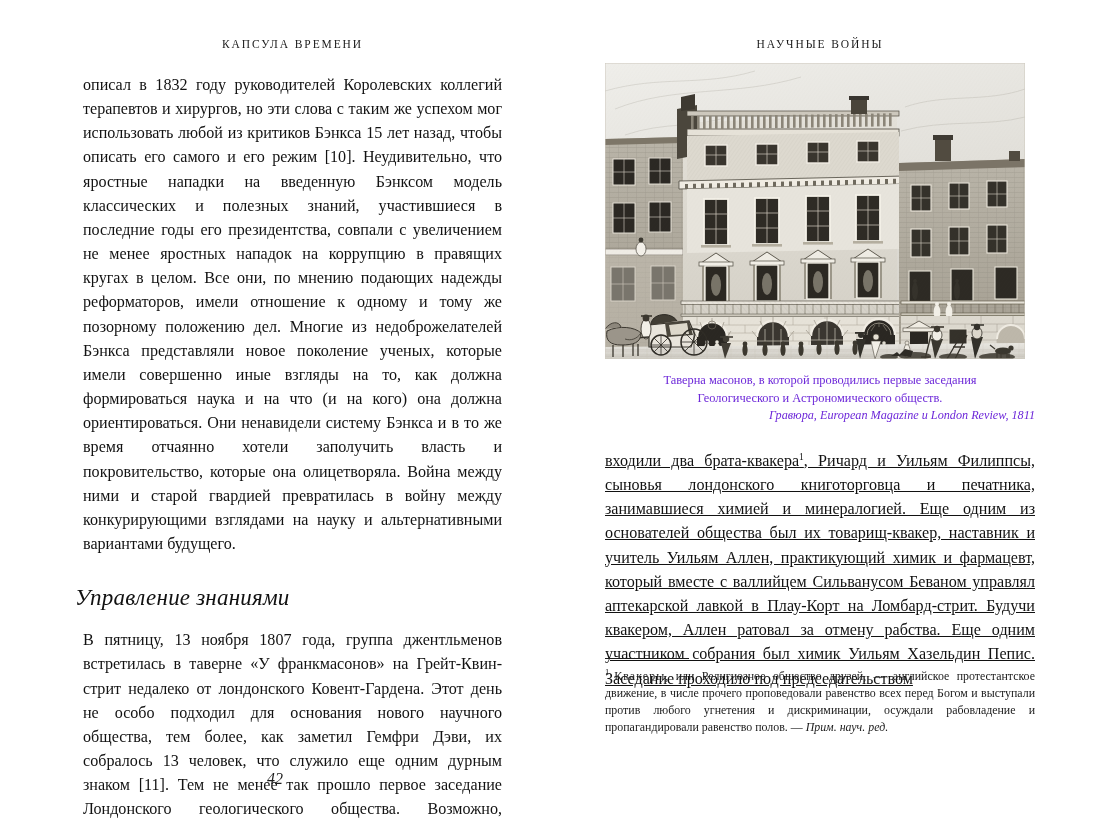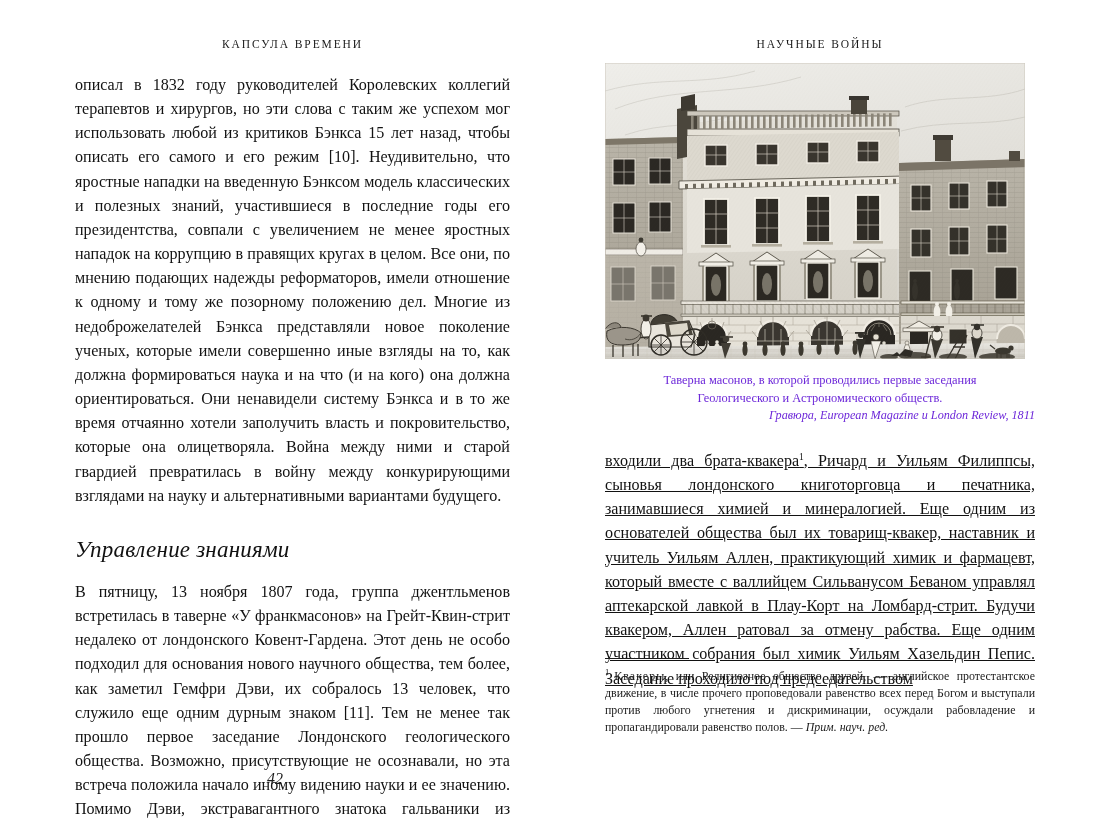--- a/index.html
+++ b/index.html
@@ -46,21 +46,21 @@
   .body-block {
     margin-top: 23px;
     font-size: 16.1px;
     line-height: 24.15px;
     text-align: justify;
     text-justify: inter-word;
     hyphens: manual;
     color: #121212;
   }
   .body-block p {
-    margin: 0;
+    margin: 8px;
     text-indent: 0;
   }
 
   .section-heading {
     font-style: italic;
     font-size: 23px;
     margin: 30px 0 18px 0;
     letter-spacing: 0.2px;
     color: #111111;
     font-family: "Liberation Serif", "DejaVu Serif", serif;

